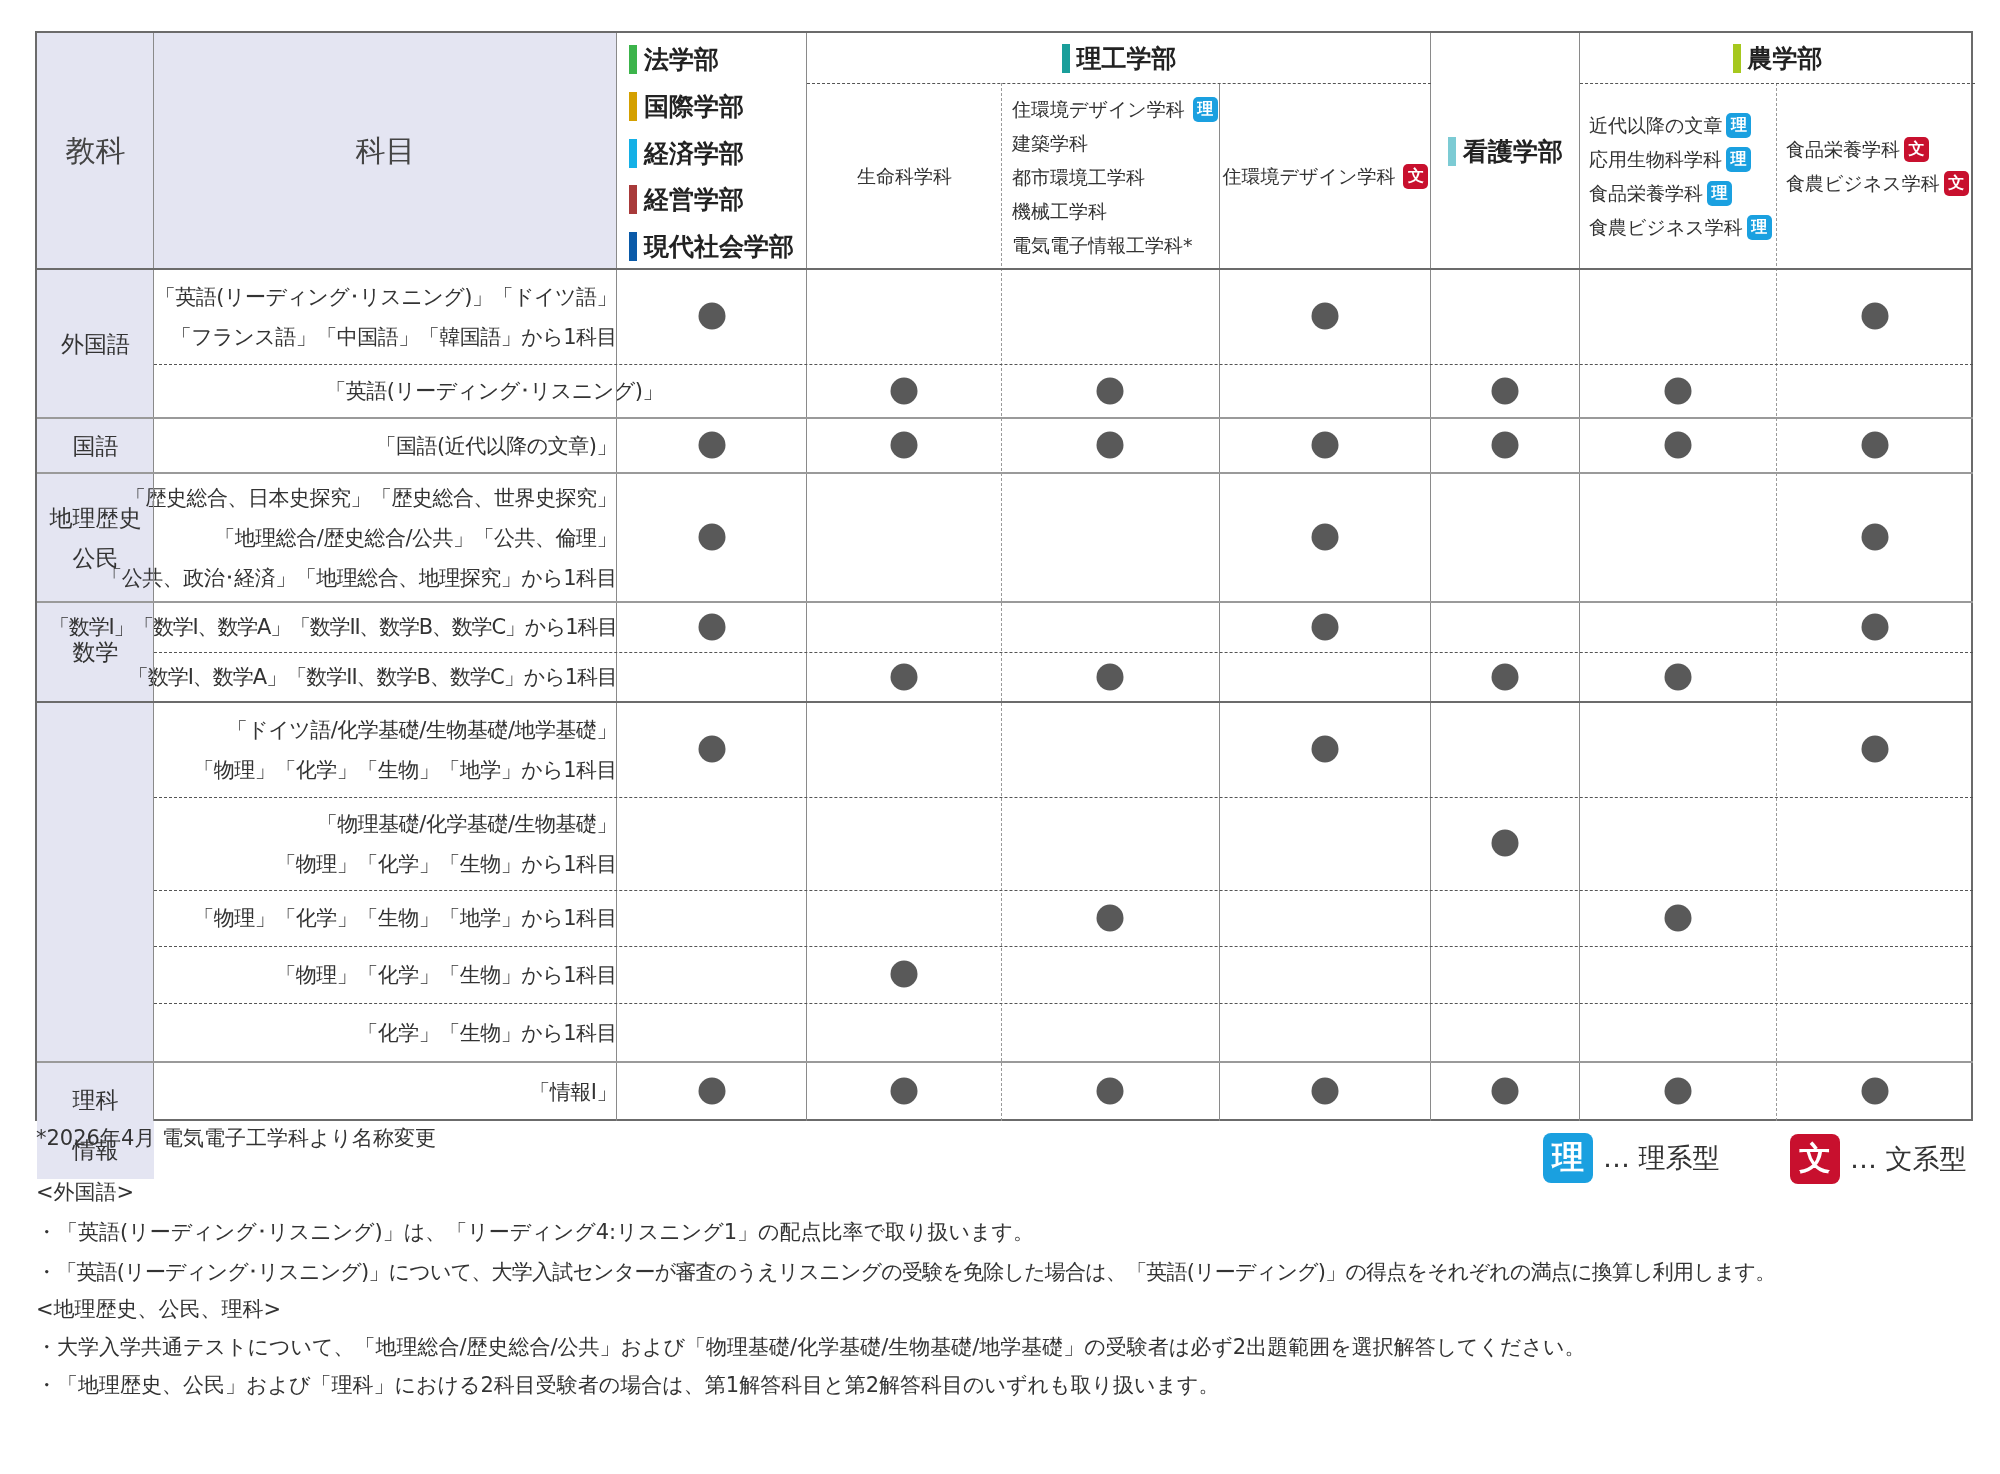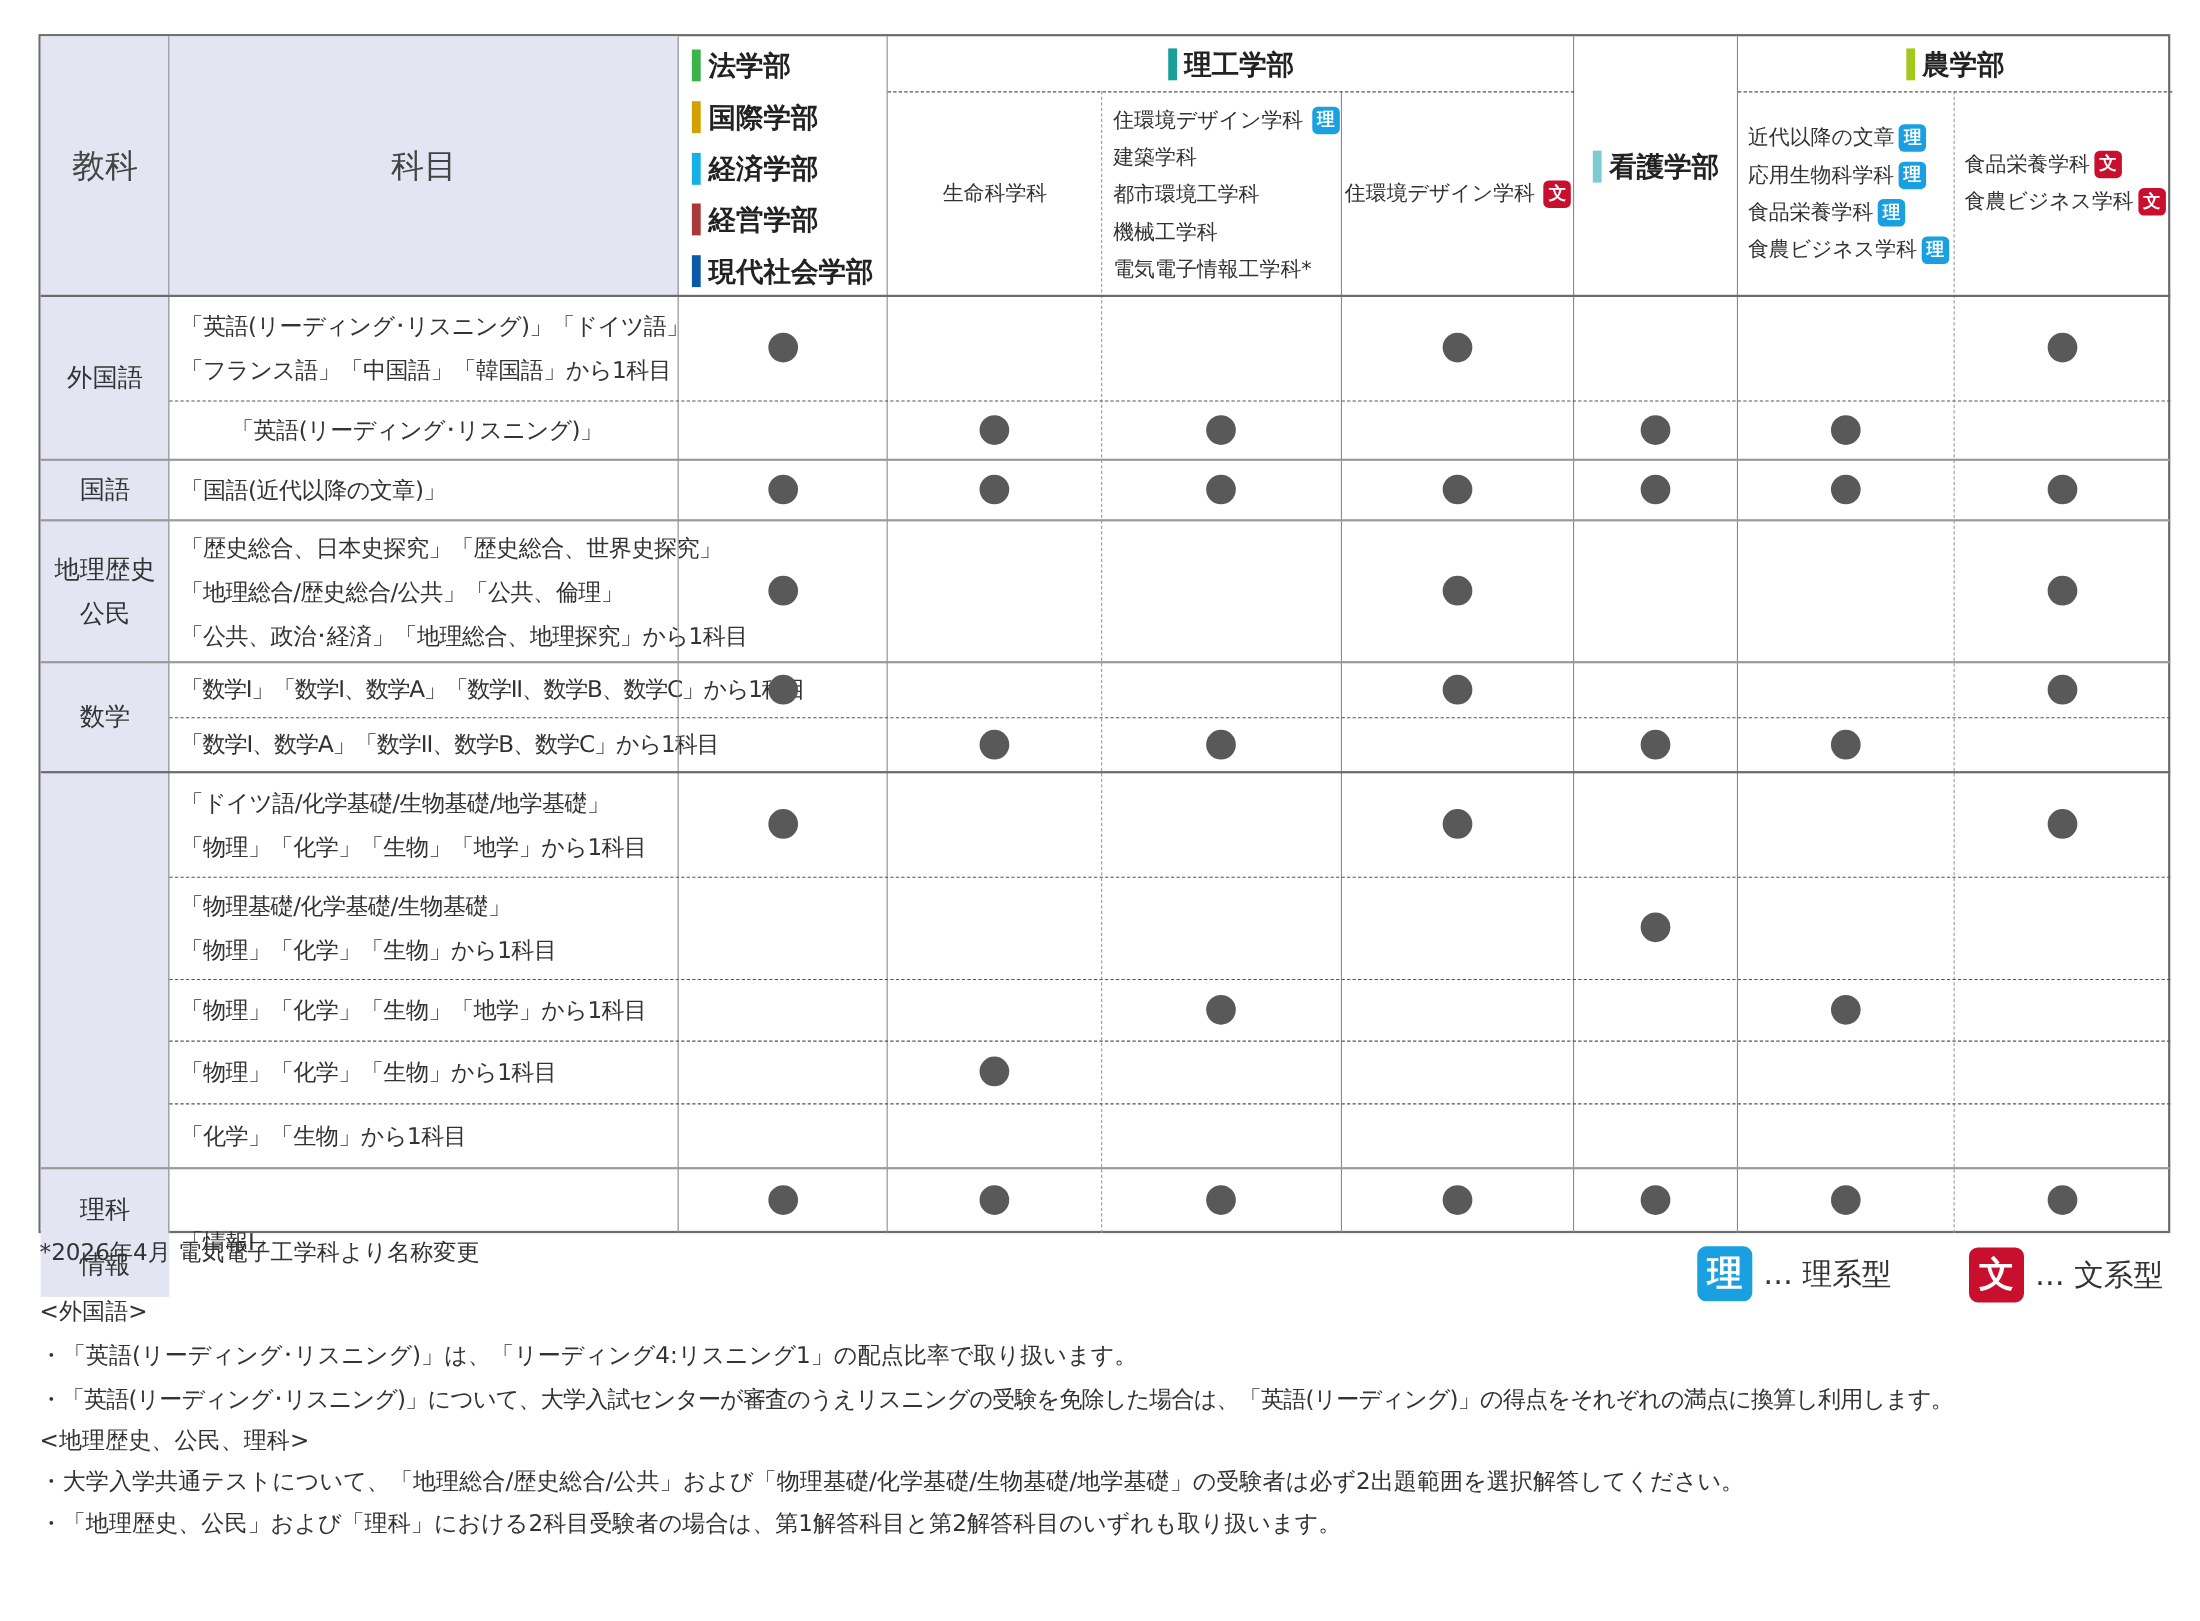--- a/index.html
+++ b/index.html
@@ -11,21 +11,21 @@
   .hdr-bg { background: #e4e5f2; }
   .vline { position: absolute; width: 0; border-left: 1.5px solid #8a8a8a; }
   .vline.dash { border-left: 1.5px dashed #9a9a9a; }
   .hline { position: absolute; height: 0; border-top: 2px solid #9a9a9a; }
   .hline.dark { border-top: 2px solid #6b6b6b; }
   .hline.dash { border-top: 1.5px dashed #555; }
 
   .center { display: flex; align-items: center; justify-content: center; text-align: center; }
   .hdr-big { font-size: 30px; color: #444; }
   .cat { font-size: 23px; color: #333; line-height: 40px; }
-  .subj { font-size: 21px; color: #333; line-height: 40px; padding-left: 10px; display: flex; flex-direction: column; justify-content: center; white-space: nowrap; letter-spacing: -0.5px; }
+  .subj { font-size: 21px; color: #333; line-height: 40px; padding-left: 10px; display: flex; flex-direction: column; justify-content: center; white-space: nowrap; letter-spacing: -0.5px; align-items: flex-end; }
 
   .fac { font-weight: bold; font-size: 25px; color: #222; display: flex; align-items: center; }
   .fac .bar { display: inline-block; width: 8px; height: 29px; margin-right: 7px; }
   .dept { font-size: 19px; color: #333; line-height: 34px; white-space: nowrap; display: flex; align-items: center; }
   .badge { display: inline-flex; align-items: center; justify-content: center; width: 25px; height: 25px; border-radius: 5px; color: #fff; font-weight: bold; font-size: 16px; margin-left: 8px; }
   .badge.ri { background: #1aa0e0; }
   .badge.bun { background: #c8102e; }
 
   .dot { position: absolute; width: 27px; height: 27px; border-radius: 50%; background: #595959; transform: translate(-50%, -50%); }
 
@@ -196,21 +196,21 @@
     </div>
   <div class="cell subj" style="left:117px;top:857px;width:463px;height:56px;">
       <span>「物理」「化学」「生物」「地学」から1科目</span>
     </div>
   <div class="cell subj" style="left:117px;top:913px;width:463px;height:57px;">
       <span>「物理」「化学」「生物」から1科目</span>
     </div>
   <div class="cell subj" style="left:117px;top:970px;width:463px;height:59px;">
       <span>「化学」「生物」から1科目</span>
     </div>
-  <div class="cell subj" style="left:117px;top:1029px;width:463px;height:59px;margin-top:37px;">
+  <div class="cell subj" style="left:117px;top:1029px;width:463px;height:59px;">
       <span>「情報I」</span>
     </div>
 
   <div class="vline" style="left:116px;top:0;height:1088px;"></div>
   <div class="vline" style="left:579px;top:0;height:1088px;"></div>
   <div class="vline" style="left:769px;top:0;height:1088px;"></div>
   <div class="vline dash" style="left:964px;top:50px;height:1038px;"></div>
   <div class="vline" style="left:1182px;top:50px;height:1038px;"></div>
   <div class="vline" style="left:1393px;top:0;height:1088px;"></div>
   <div class="vline" style="left:1542px;top:0;height:1088px;"></div>

